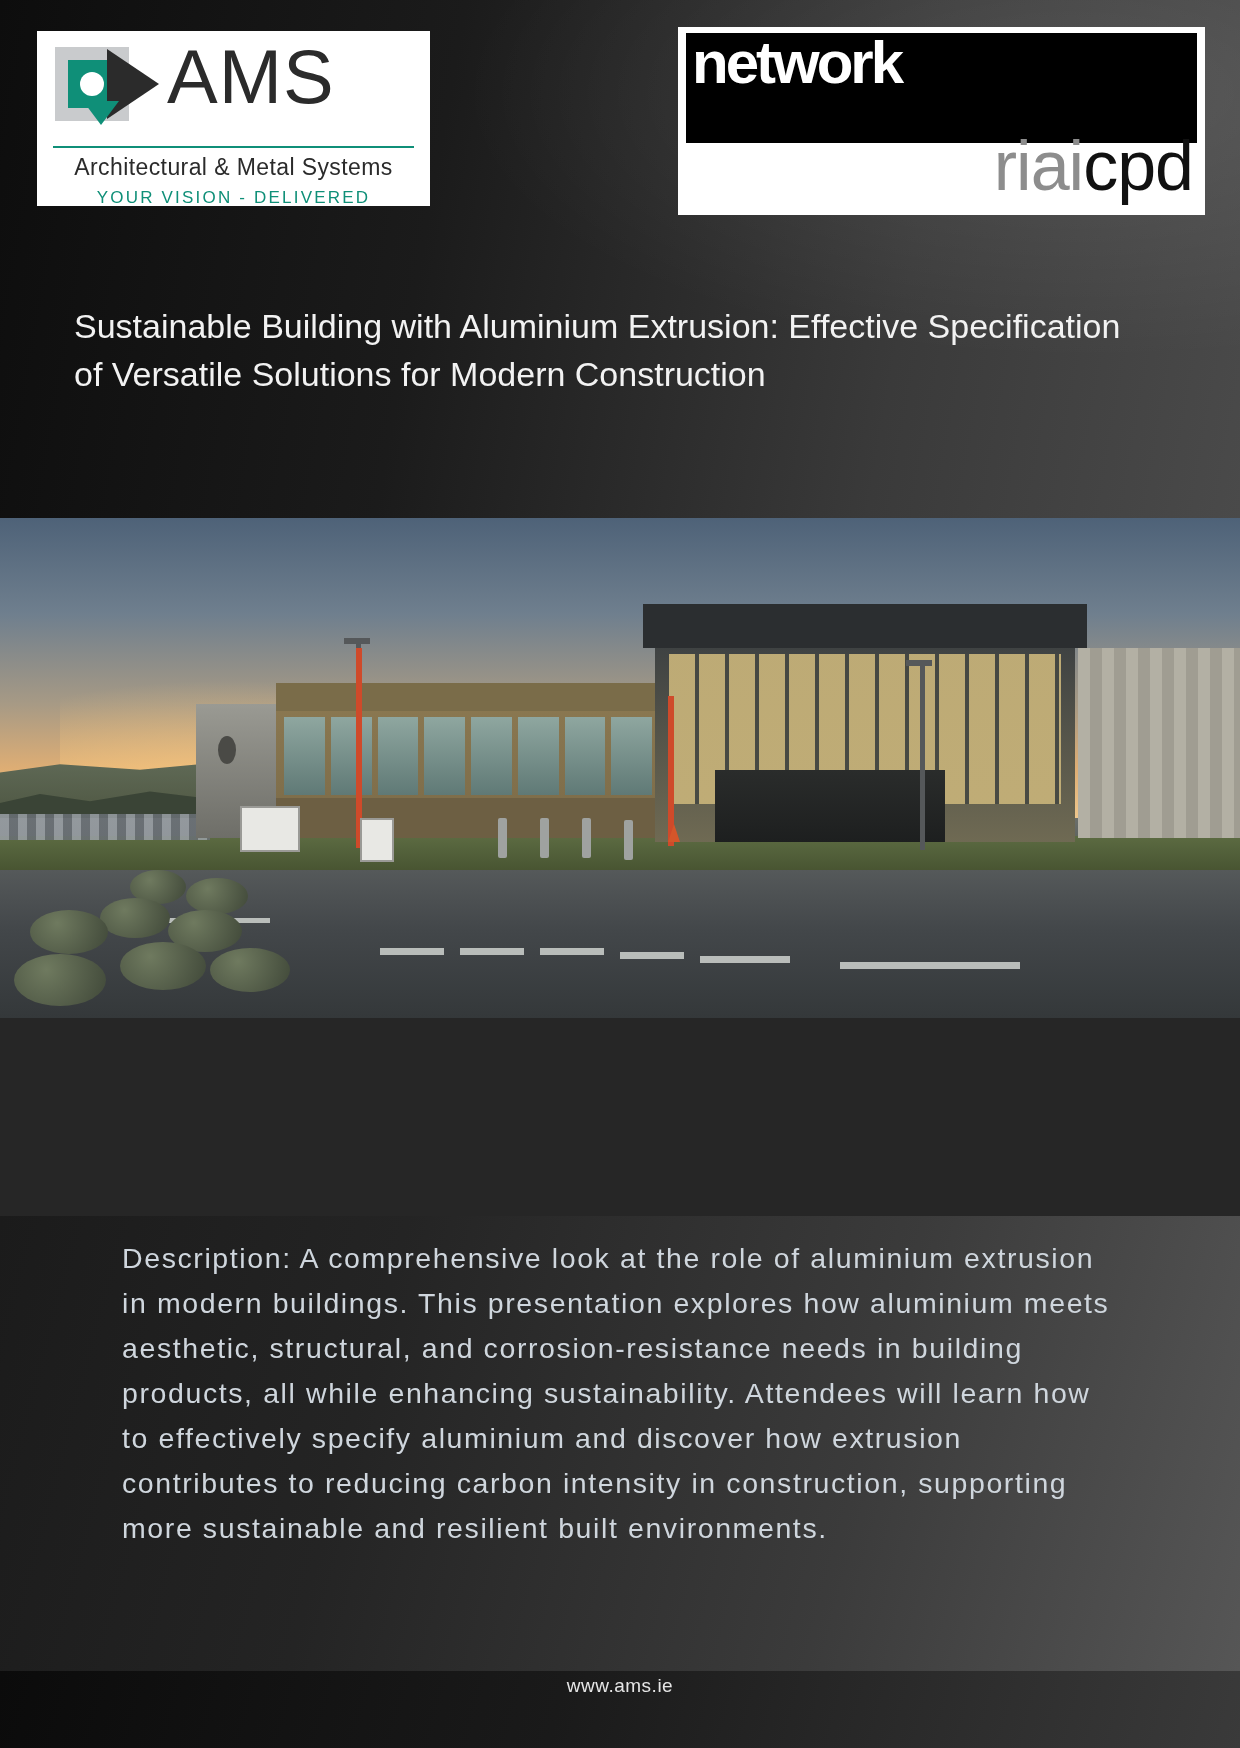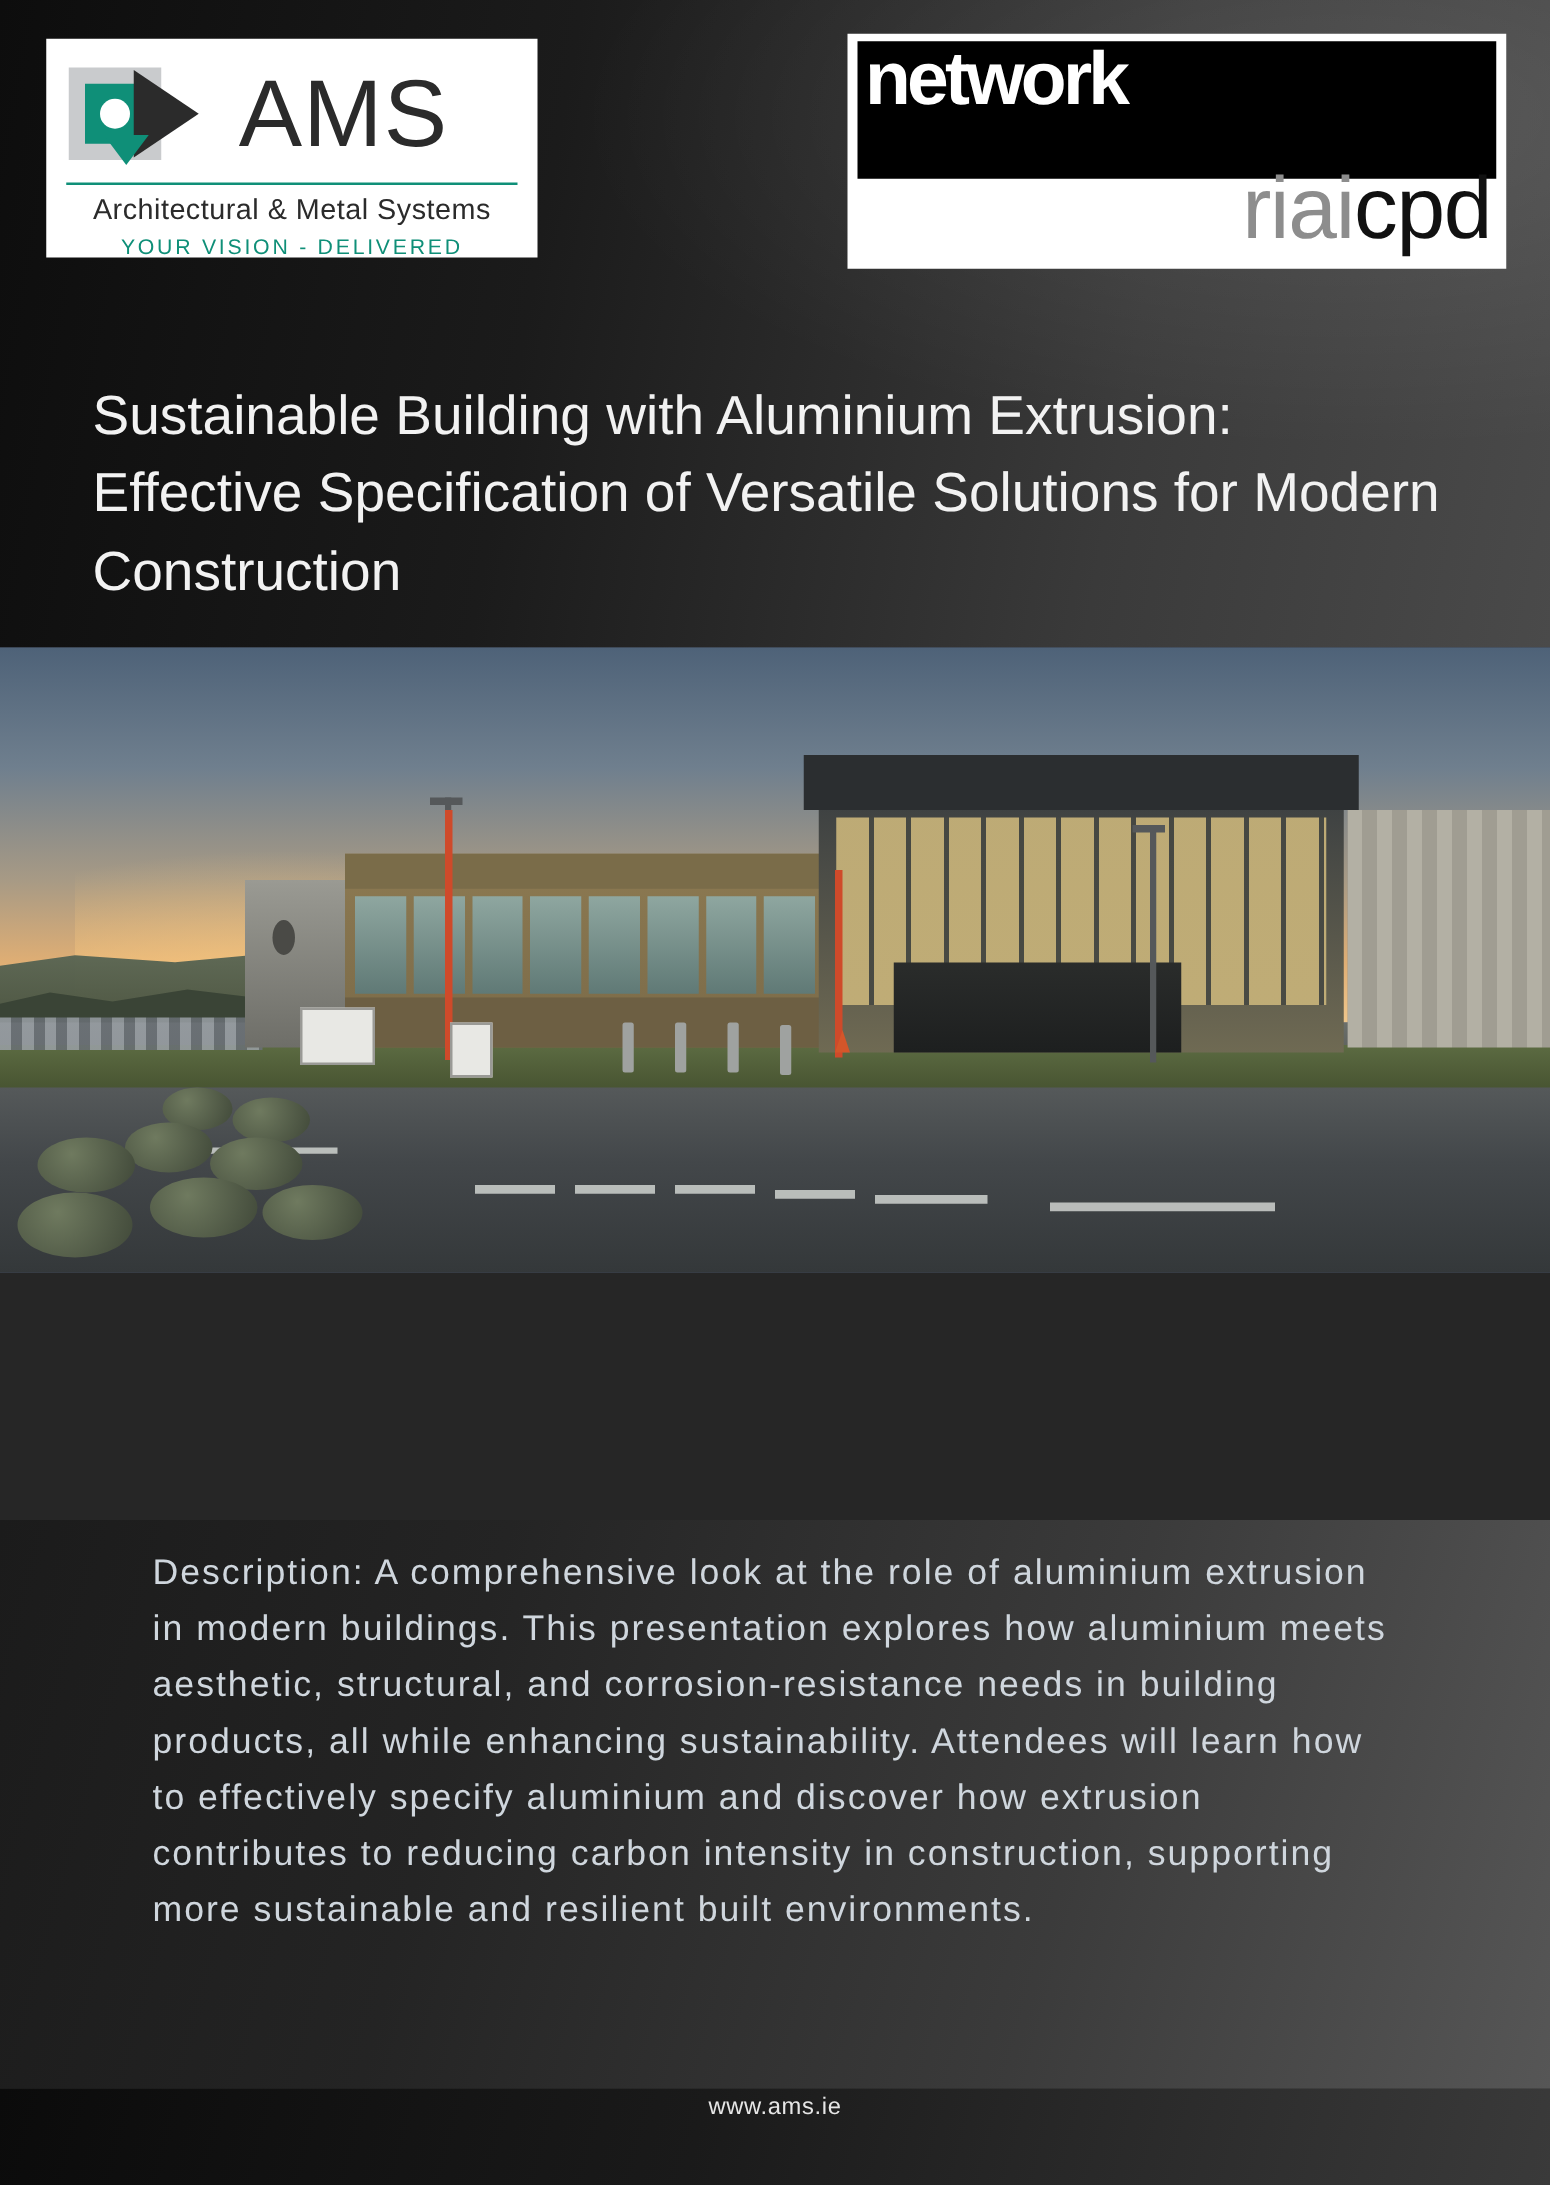--- a/index.html
+++ b/index.html
@@ -42,23 +42,22 @@
     position: absolute;
     left: 37px; top: 31px;
     width: 393px;
     height: 175px;
     background: #ffffff;
     box-sizing: border-box;
     padding: 8px 12px 6px 12px;
   }
   .ams-top {
     display: flex;
-    align-items: center;
+    align-items: flex-start;
     height: 105px;
-    gap: 24px;
   }
   .ams-mark {
     position: relative;
     width: 116px;
     height: 92px;
     flex: 0 0 116px;
   }
   .ams-mark .sq {
     position: absolute;
     left: 6px; top: 8px;
@@ -156,21 +155,21 @@
   }
   .riai-cpd .riai { color: #8d8d8d; }
   .riai-cpd .cpd  { color: #111111; margin-top: 44px; }
 
   
   .title {
     position: absolute;
     left: 74px; top: 302px;
     width: 1080px;
     color: #f2f2f2;
-    font-size: 44px;
+    font-size: 34px;
     line-height: 1.42;
     font-weight: 400;
   }
 
   
   .hero {
     position: absolute;
     left: 0; top: 518px;
     width: 1240px; height: 500px;
     overflow: hidden;

